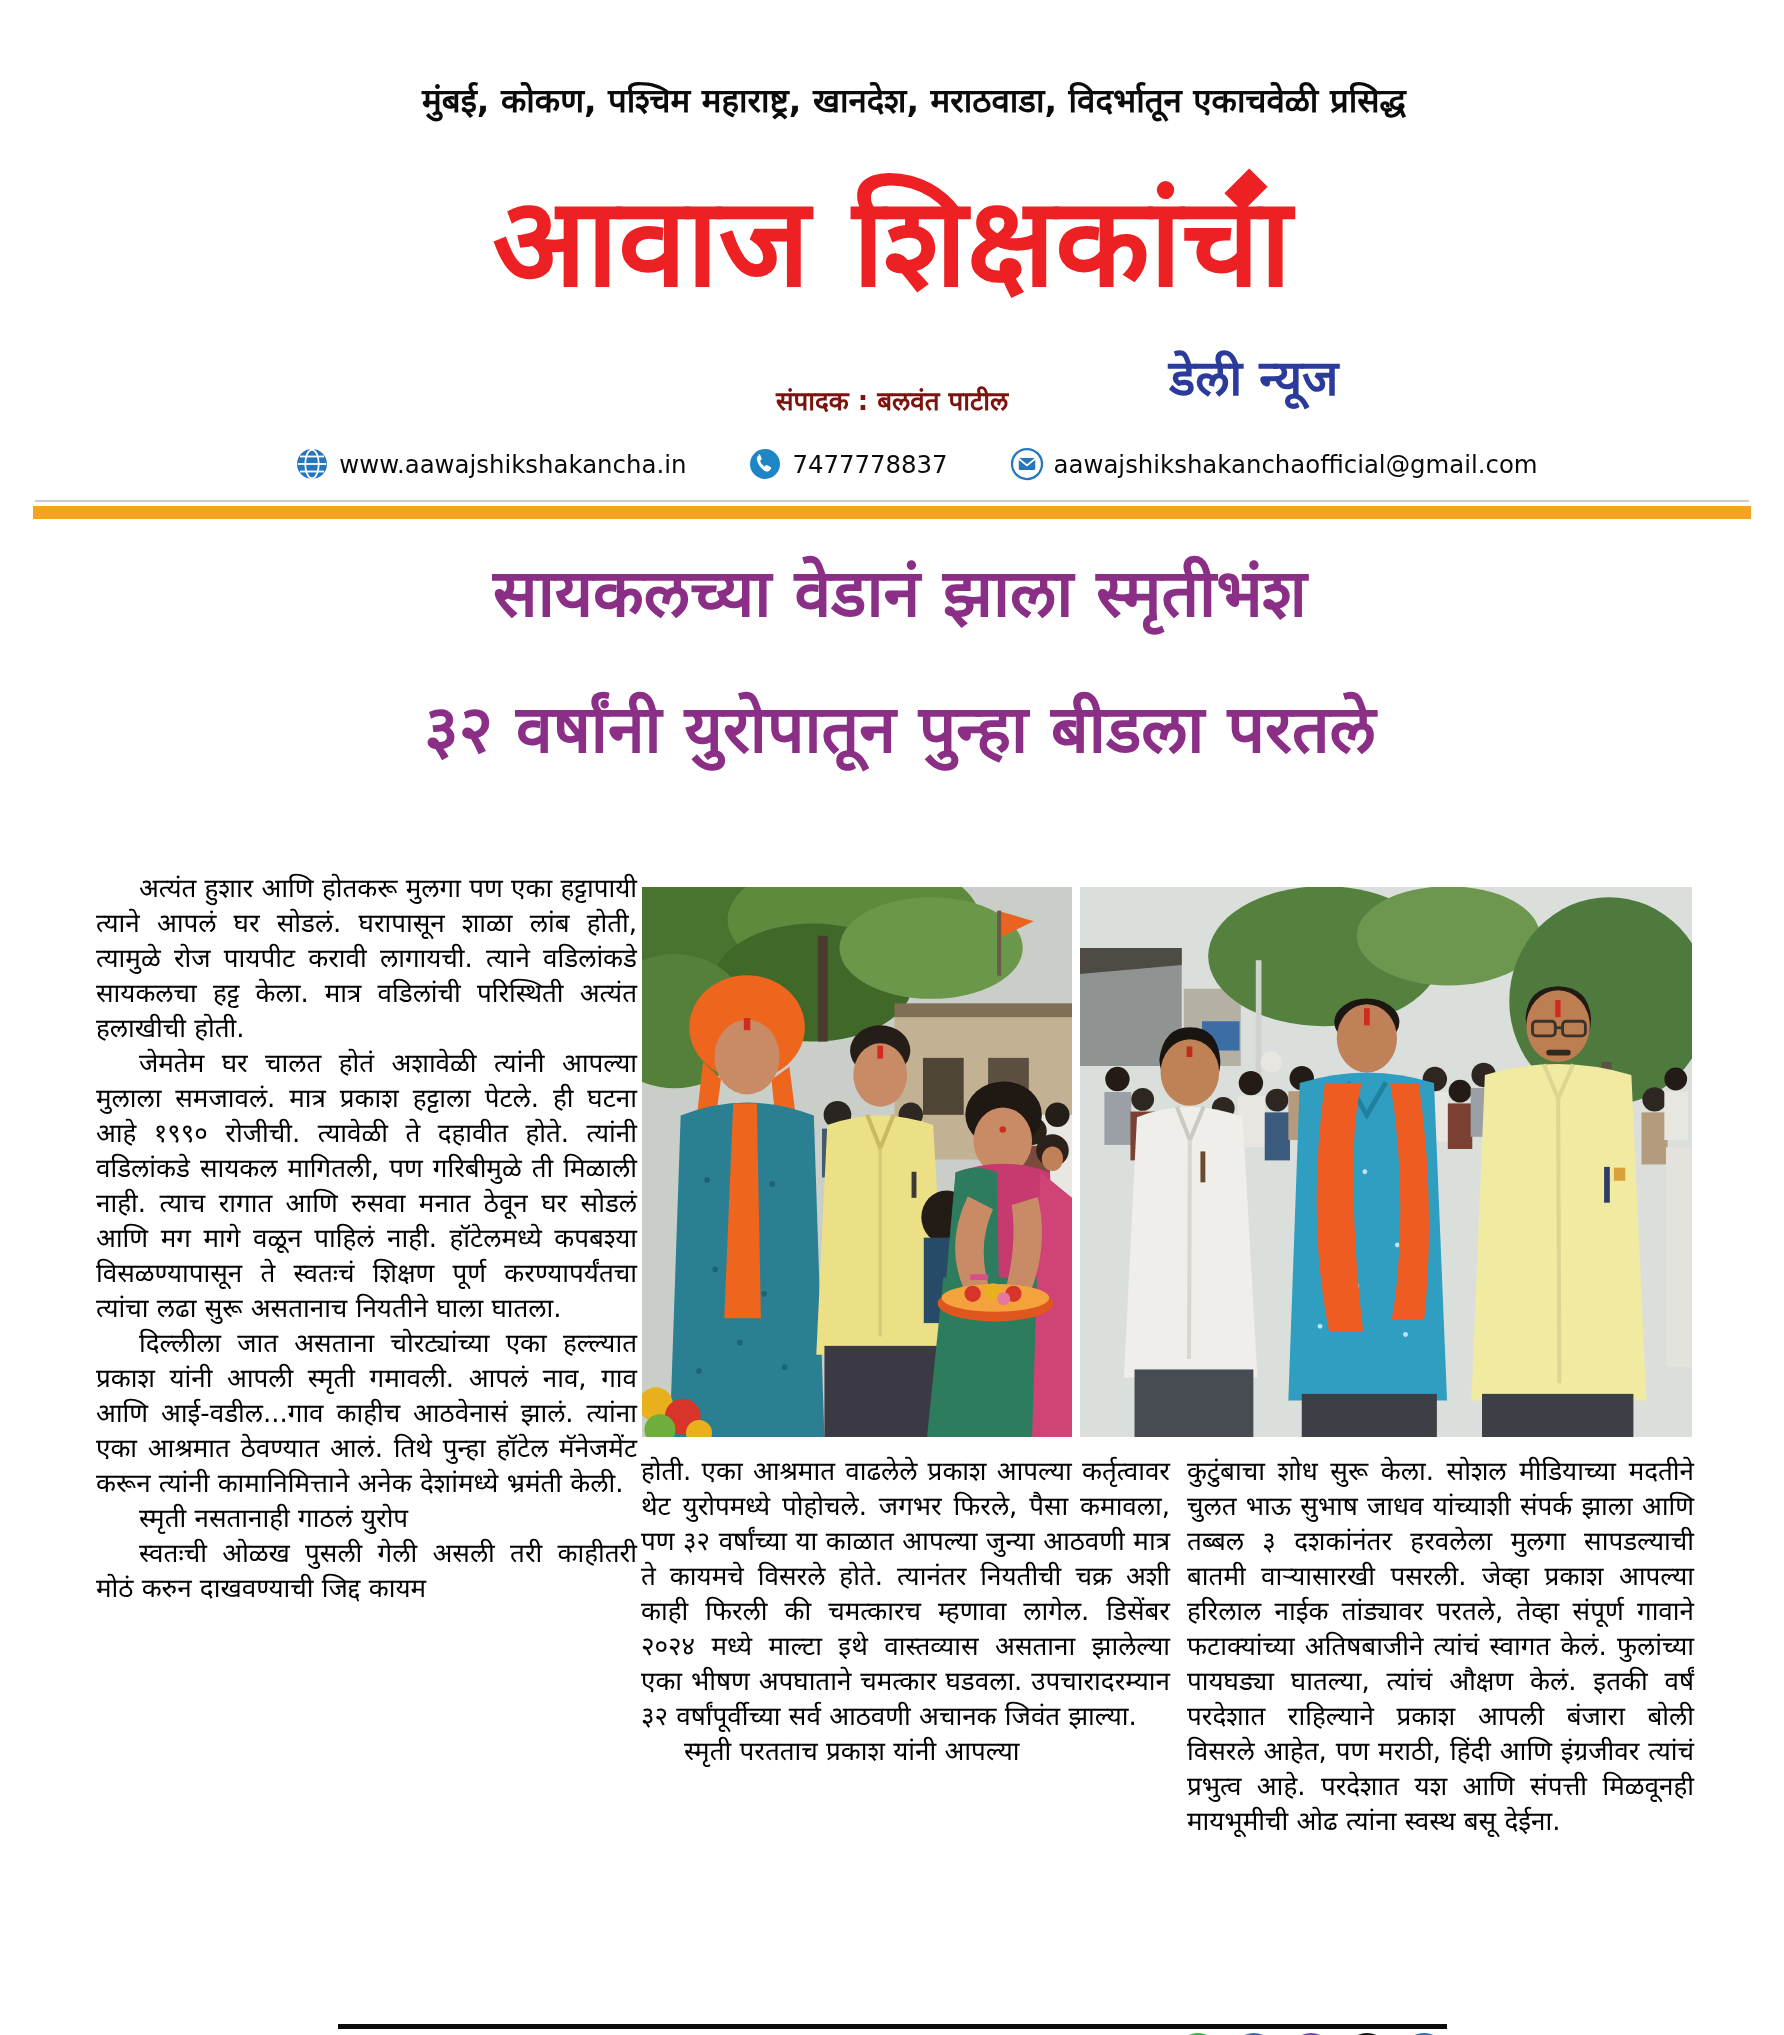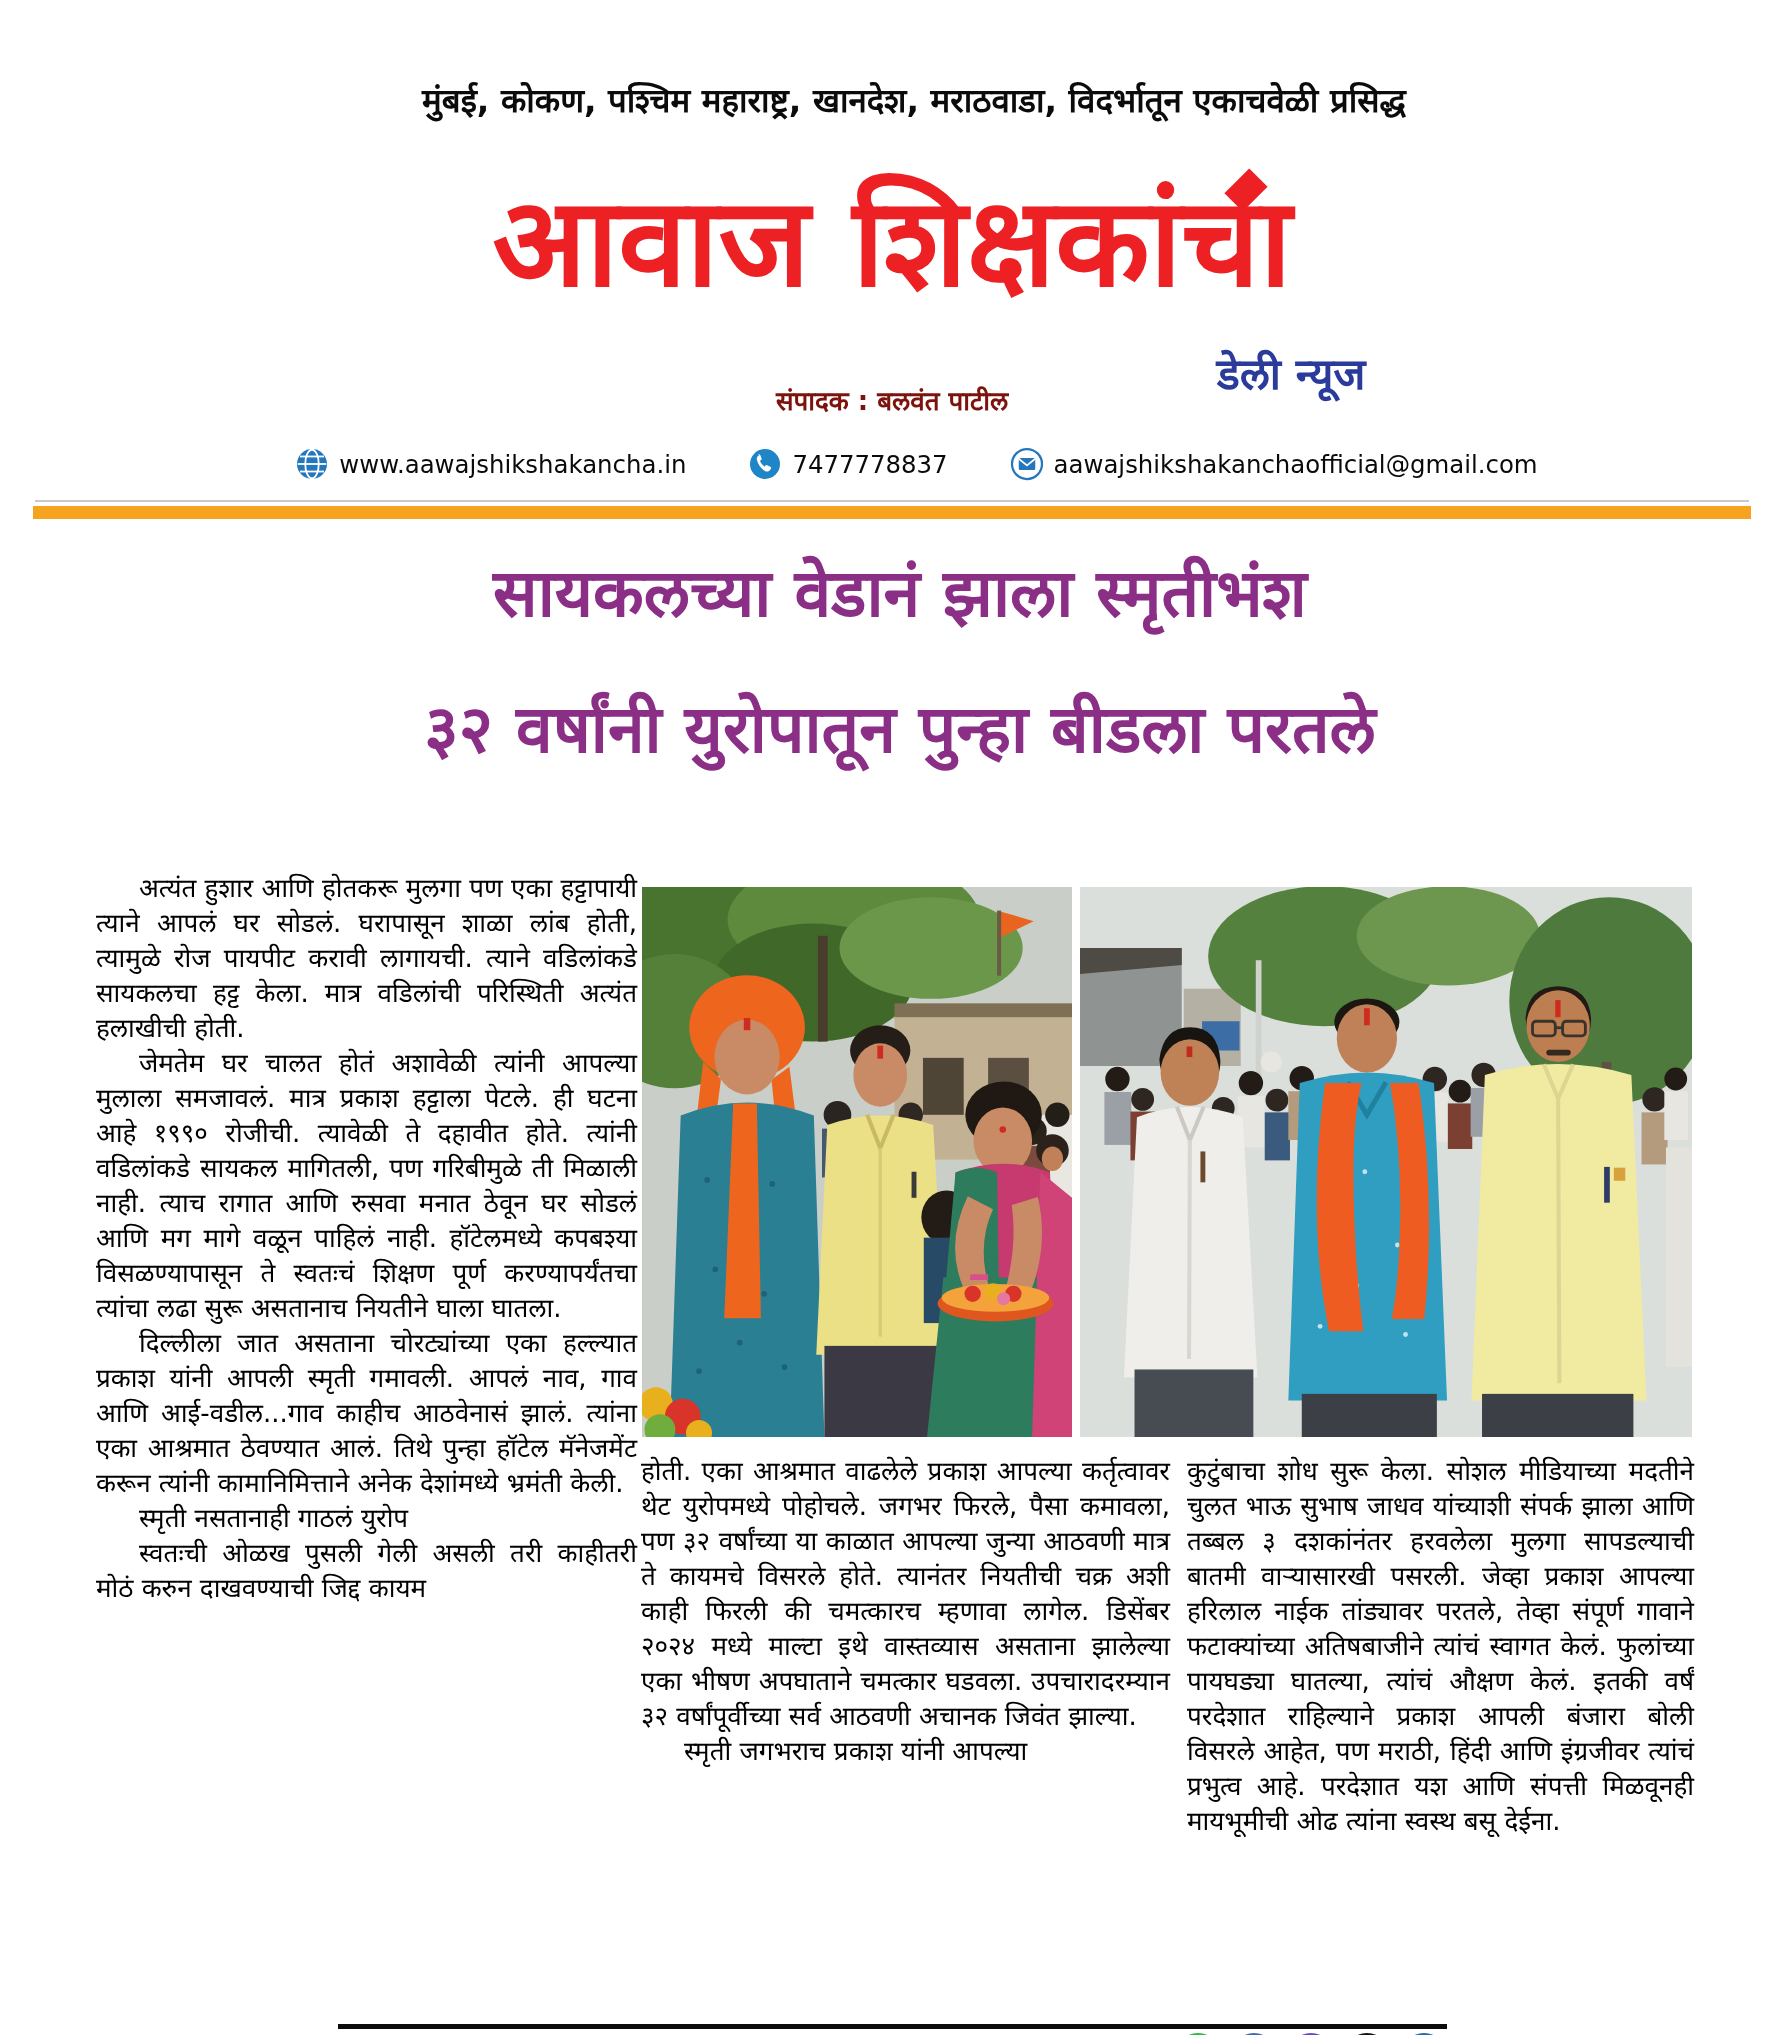--- a/index.html
+++ b/index.html
@@ -8,22 +8,22 @@
 
   
   .tagline{position:absolute;top:80px;left:0;width:100%;text-align:center;
            font-weight:bold;font-size:33px;line-height:1.25;color:#0b0b0b;padding-left:22px;}
   .masthead-title{position:absolute;top:166px;left:0;width:100%;text-align:center;
            font-weight:bold;font-size:123px;line-height:1.25;color:#ed2024;}
   .diamond{position:absolute;left:1233px;top:177px;width:26px;height:26px;background:#ed2024;
            transform:rotate(45deg) scaleY(1.35);}
   .editor-line{position:absolute;top:382px;left:0;width:100%;text-align:center;
            font-weight:bold;font-size:26px;color:#7c130d;}
-  .edition-label{position:absolute;top:343px;left:1169px;width:244px;text-align:center;
-           font-weight:bold;font-size:43px;color:#2b3b9b;}
+  .edition-label{position:absolute;top:343px;left:1169px;width:244px;text-align:left;
+           font-weight:bold;font-size:49px;color:#2b3b9b;}
 
   
   .contact-row{position:absolute;top:446px;left:0;width:100%;display:flex;
            justify-content:center;align-items:center;gap:61px;font-size:24.4px;color:#0a0a0a;padding-left:24px;}
   .contact-item{display:flex;align-items:center;gap:9px;}
   .contact-item svg{display:block;}
 
   
   .rule-thin{position:absolute;top:500px;left:35px;right:35px;height:1.6px;background:#c9c9c9;}
   .rule-orange{position:absolute;top:506px;left:33px;right:33px;height:13px;background:#f6a41f;}
@@ -280,21 +280,21 @@
       <line x1="1175" y1="520" x2="1178" y2="1220" stroke="#ded592" stroke-width="10"></line>
       <rect x="1288" y="688" width="14" height="88" fill="#2e3d66"></rect>
       <rect x="1312" y="690" width="28" height="32" fill="#d8a13c"></rect>
       <rect x="988" y="1246" width="372" height="106" fill="#3c4046"></rect>
       <rect x="1440" y="640" width="64" height="540" fill="#e4e2dc"></rect>
     </svg>
   </figure>
 
   <section class="col col2">
     <p>होती. एका आश्रमात वाढलेले प्रकाश आपल्या कर्तृत्वावर थेट युरोपमध्ये पोहोचले. जगभर फिरले, पैसा कमावला, पण ३२ वर्षांच्या या काळात आपल्या जुन्या आठवणी मात्र ते कायमचे विसरले होते. त्यानंतर नियतीची चक्र अशी काही फिरली की चमत्कारच म्हणावा लागेल. डिसेंबर २०२४ मध्ये माल्टा इथे वास्तव्यास असताना झालेल्या एका भीषण अपघाताने चमत्कार घडवला. उपचारादरम्यान ३२ वर्षांपूर्वीच्या सर्व आठवणी अचानक जिवंत झाल्या.</p>
-    <p class="indent">स्मृती जगभराच प्रकाश यांनी आपल्या</p>
+    <p class="indent">स्मृती परतताच प्रकाश यांनी आपल्या</p>
   </section>
 
   <section class="col col3">
     <p>कुटुंबाचा शोध सुरू केला. सोशल मीडियाच्या मदतीने चुलत भाऊ सुभाष जाधव यांच्याशी संपर्क झाला आणि तब्बल ३ दशकांनंतर हरवलेला मुलगा सापडल्याची बातमी वाऱ्यासारखी पसरली. जेव्हा प्रकाश आपल्या हरिलाल नाईक तांड्यावर परतले, तेव्हा संपूर्ण गावाने फटाक्यांच्या अतिषबाजीने त्यांचं स्वागत केलं. फुलांच्या पायघड्या घातल्या, त्यांचं औक्षण केलं. इतकी वर्षं परदेशात राहिल्याने प्रकाश आपली बंजारा बोली विसरले आहेत, पण मराठी, हिंदी आणि इंग्रजीवर त्यांचं प्रभुत्व आहे. परदेशात यश आणि संपत्ती मिळवूनही मायभूमीची ओढ त्यांना स्वस्थ बसू देईना.</p>
   </section>
 
   <div class="f-line f-line-top"></div>
   <div class="follow-row">
     <span class="follow-text">Follow Us : www.aawajshikshakancha.in</span>
     <span class="social-icons">

